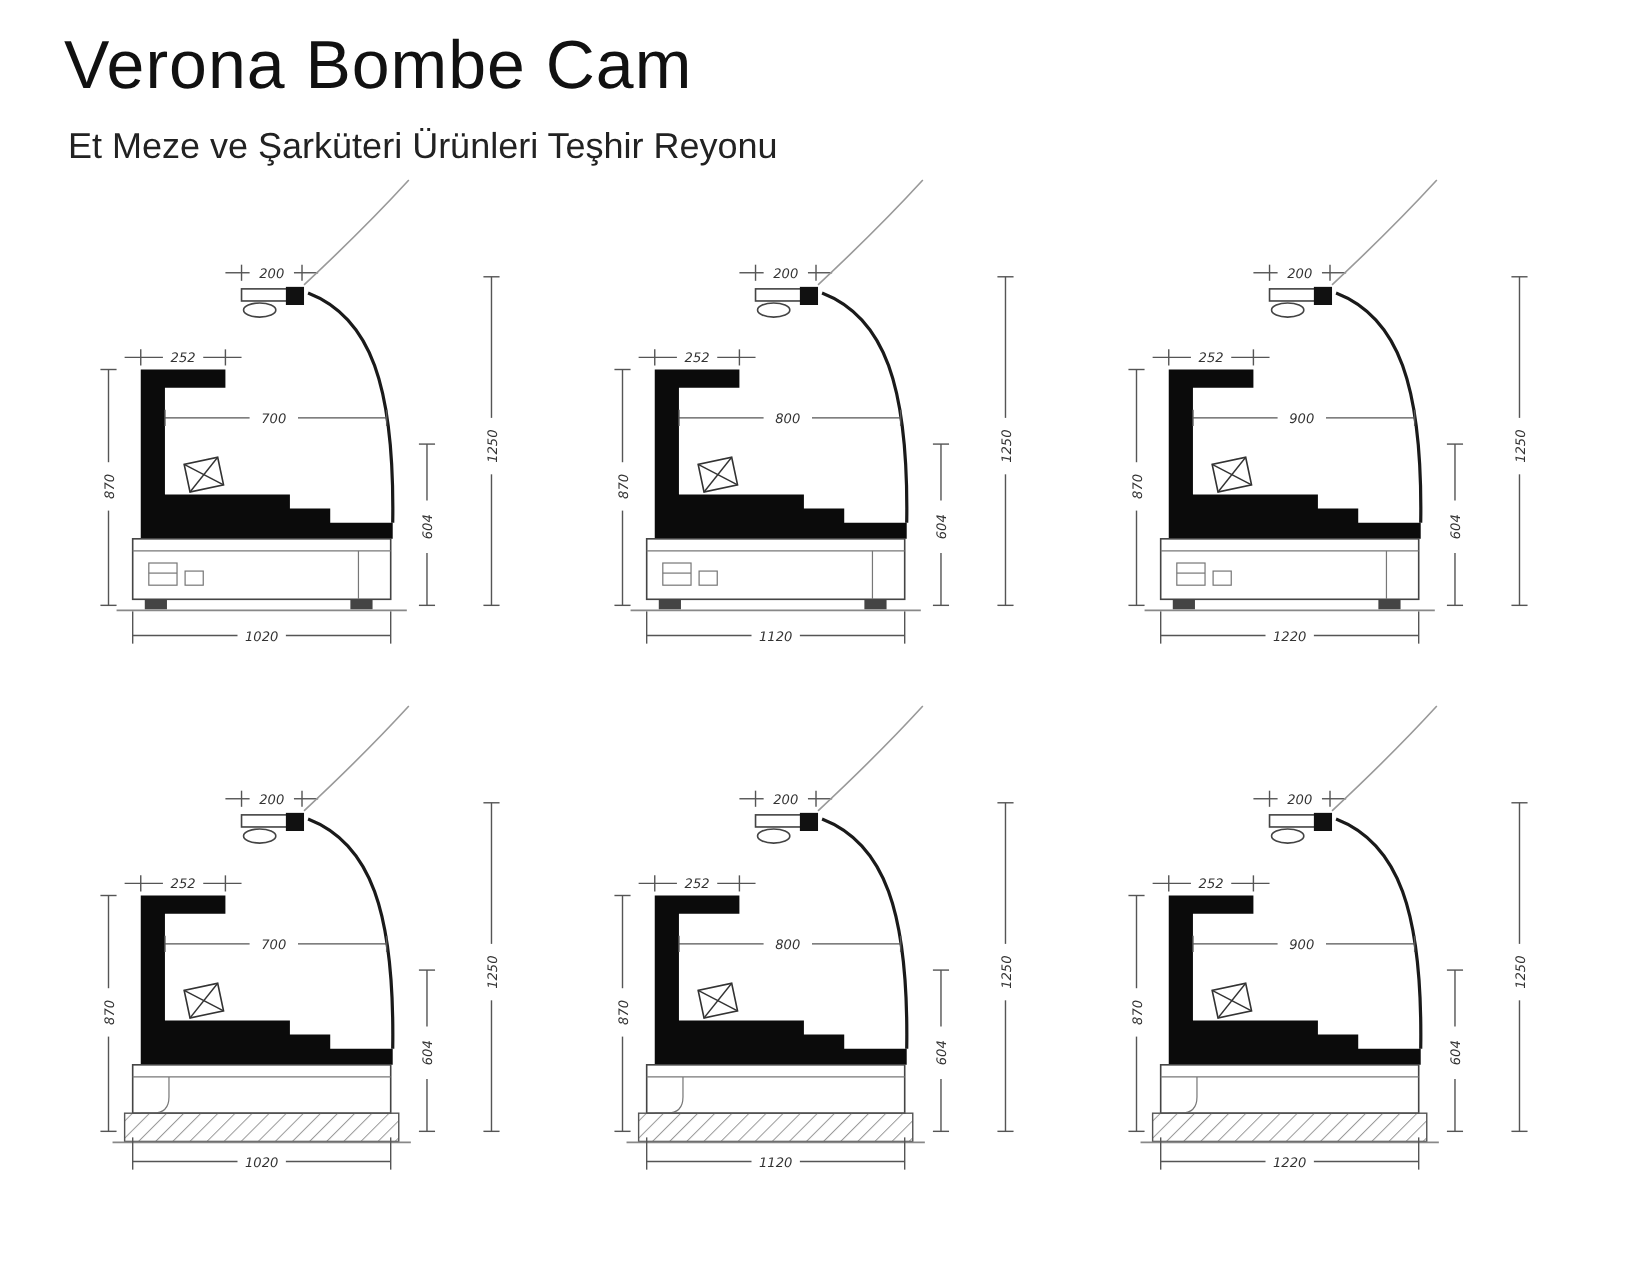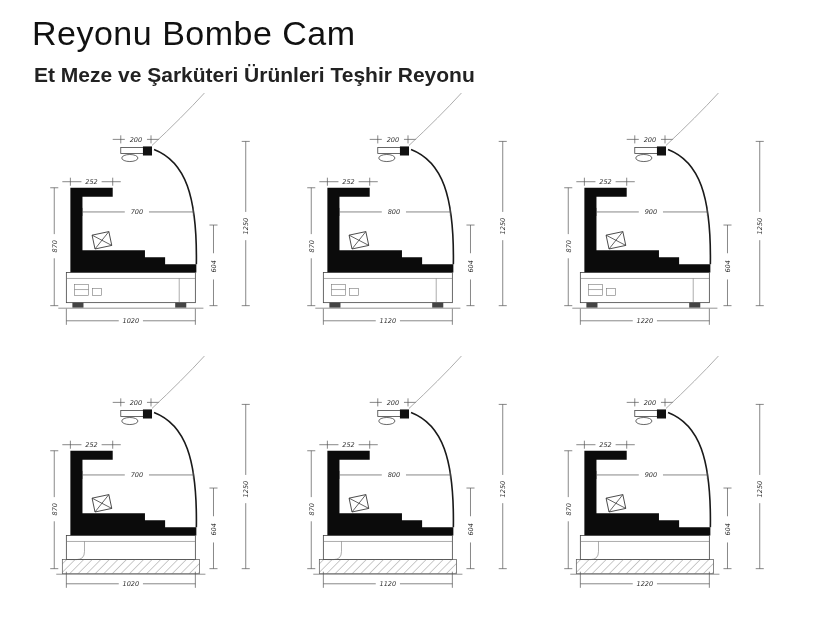--- a/index.html
+++ b/index.html
@@ -1,19 +1,19 @@
 <!DOCTYPE html>
 <html><head>
 <meta charset="utf-8">
 <style>
   html,body{margin:0;padding:0;background:#fff;}
   body{width:819px;height:637px;overflow:hidden;font-family:"Liberation Sans",sans-serif;}
   .page{padding:14px 0 0 30px;}
   .title{font-size:34px;font-weight:400;color:#111;margin:0 0 10px 2px;letter-spacing:.5px;}
-  .subtitle{font-size:21px;font-weight:700;color:#222;margin:0 0 2px 4px;}
+  .subtitle{font-size:18px;font-weight:400;color:#222;margin:0 0 2px 4px;}
   .grid{display:grid;grid-template-columns:repeat(3,237px);gap:6px 20px;margin:4px 0 0 2px;}
   .drawing{width:237px;height:257px;font-style:italic;}
   .drawing svg{width:100%;height:100%;display:block;}
   .dim line{stroke:#555;stroke-width:.7;}
   .dim text{font-family:"DejaVu Sans",sans-serif;font-size:6.5px;fill:#333;}
   .outline{stroke:#444;stroke-width:.8;fill:none;}
   .thin{stroke:#777;stroke-width:.6;fill:none;}
   .glass-open{stroke:#999;stroke-width:.8;fill:none;}
   .glass-closed{stroke:#1a1a1a;stroke-width:1.6;fill:none;}
   .profile{fill:#0b0b0b;stroke:none;}
@@ -27,21 +27,21 @@
 
 <svg width="0" height="0" style="position:absolute" aria-hidden="true">
   <defs>
     <pattern id="hatch" width="6" height="6" patternUnits="userSpaceOnUse" patternTransform="rotate(45)">
       <line x1="0" y1="0" x2="0" y2="6" stroke="#999" stroke-width="1"></line>
     </pattern>
   </defs>
 </svg>
 
 <div class="page">
-  <h1 class="title">Reyonu Bombe Cam</h1>
+  <h1 class="title">Verona Bombe Cam</h1>
   <div class="subtitle">Et Meze ve Şarküteri Ürünleri Teşhir Reyonu</div>
   <div class="grid">
   <div class="drawing" data-variant="counter">
     <svg viewBox="0 0 235 255" xmlns="http://www.w3.org/2000/svg">
 
       <g class="dim">
         <line x1="88" y1="44" x2="88" y2="52"></line>
         <line x1="118" y1="44" x2="118" y2="52"></line>
         <line x1="80" y1="48" x2="92" y2="48"></line>
         <line x1="114" y1="48" x2="126" y2="48"></line>

